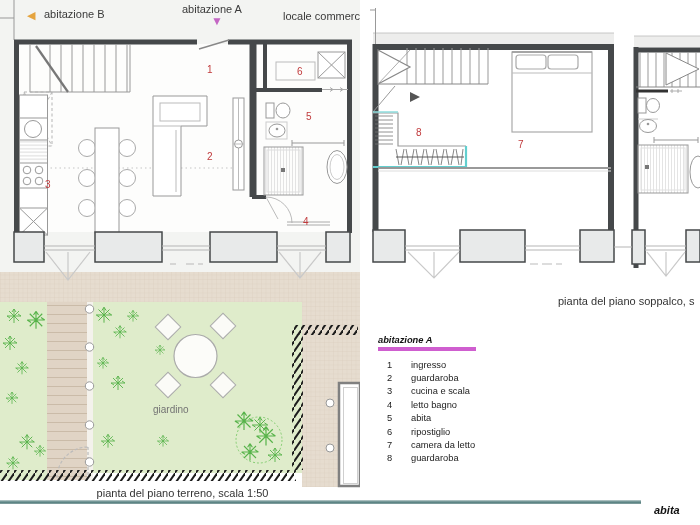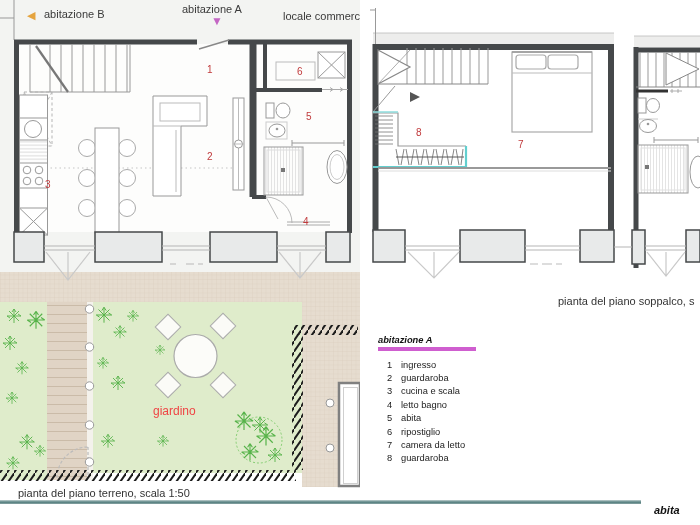--- a/index.html
+++ b/index.html
@@ -3,29 +3,29 @@
 <meta charset="utf-8">
 <style>
   html,body{margin:0;padding:0;background:#fff;}
   #canvas{position:relative;width:700px;height:525px;background:#fff;overflow:hidden;
           font-family:"Liberation Sans",sans-serif;color:#333;}
   .abs{position:absolute;white-space:nowrap;}
   .hdr{font-size:11px;color:#3a3a3a;text-align:right;}
   .arrow-amber{color:#e5a43f;font-size:11px;}
   .arrow-magenta{color:#c466c4;font-size:12px;}
   .roomnum{font-size:10px;color:#c0393b;}
-  .gardenlbl{font-size:12px;color:#ef4444;}
+  .gardenlbl{font-size:10px;color:#737373;}
   .caption{font-size:11px;color:#333;}
   .legend{position:absolute;left:378px;top:335px;width:160px;}
   .legend-title{font-size:9.3px;font-weight:bold;font-style:italic;color:#111;}
   .legend-bar{width:98px;height:4px;background:#cf5ecf;margin-top:2px;}
   .legend-rows{margin-top:7px;}
   .legend-row{display:flex;height:13.4px;align-items:center;font-size:9.3px;color:#222;}
   .legend-row .num{margin-left:9px;width:14px;}
-  .legend-row .lab{margin-left:0;text-align:right;}
+  .legend-row .lab{margin-left:10px;text-align:right;}
   .rule-teal{position:absolute;left:0;top:500px;width:641px;height:4px;
              background:linear-gradient(to bottom,#c3d2d2,#547e7e 55%,#8aa5a5);}
   .watermark{font-size:11px;font-weight:bold;color:#111;font-style:italic;}
   svg{position:absolute;display:block;}
 </style>
 </head>
 <body>
 
 <div id="canvas">
 
@@ -223,21 +223,21 @@
   <span class="abs hdr" style="left:283px;top:10px;width:77px;overflow:hidden">locale commerc</span>
 
   <span class="abs roomnum" style="left:207px;top:64px">1</span>
   <span class="abs roomnum" style="left:207px;top:151px">2</span>
   <span class="abs roomnum" style="left:45px;top:179px">3</span>
   <span class="abs roomnum" style="left:303px;top:216px">4</span>
   <span class="abs roomnum" style="left:306px;top:111px">5</span>
   <span class="abs roomnum" style="left:297px;top:66px">6</span>
 
   <span class="abs gardenlbl" style="left:153px;top:404px">giardino</span>
-  <span class="abs caption" style="left:18px;width:353px;top:487px;text-align:left">pianta del piano terreno, scala 1:50</span>
+  <span class="abs caption" style="left:6px;width:353px;top:487px;text-align:center">pianta del piano terreno, scala 1:50</span>
 
   <svg style="left:370px;top:0" width="330" height="310" viewBox="0 0 330 310">
     <defs>
       <pattern id="rp-shw" width="3" height="4" patternUnits="userSpaceOnUse">
         <path d="M1.5,0 V4" stroke="#d2d2d2" stroke-width="0.6"></path>
       </pattern>
     </defs>
     <rect x="0" y="0" width="330" height="310" fill="#fff"></rect>
     <rect x="3" y="33" width="241" height="11" fill="#ededec"></rect>
     <rect x="264" y="36" width="66" height="11" fill="#ededec"></rect>

